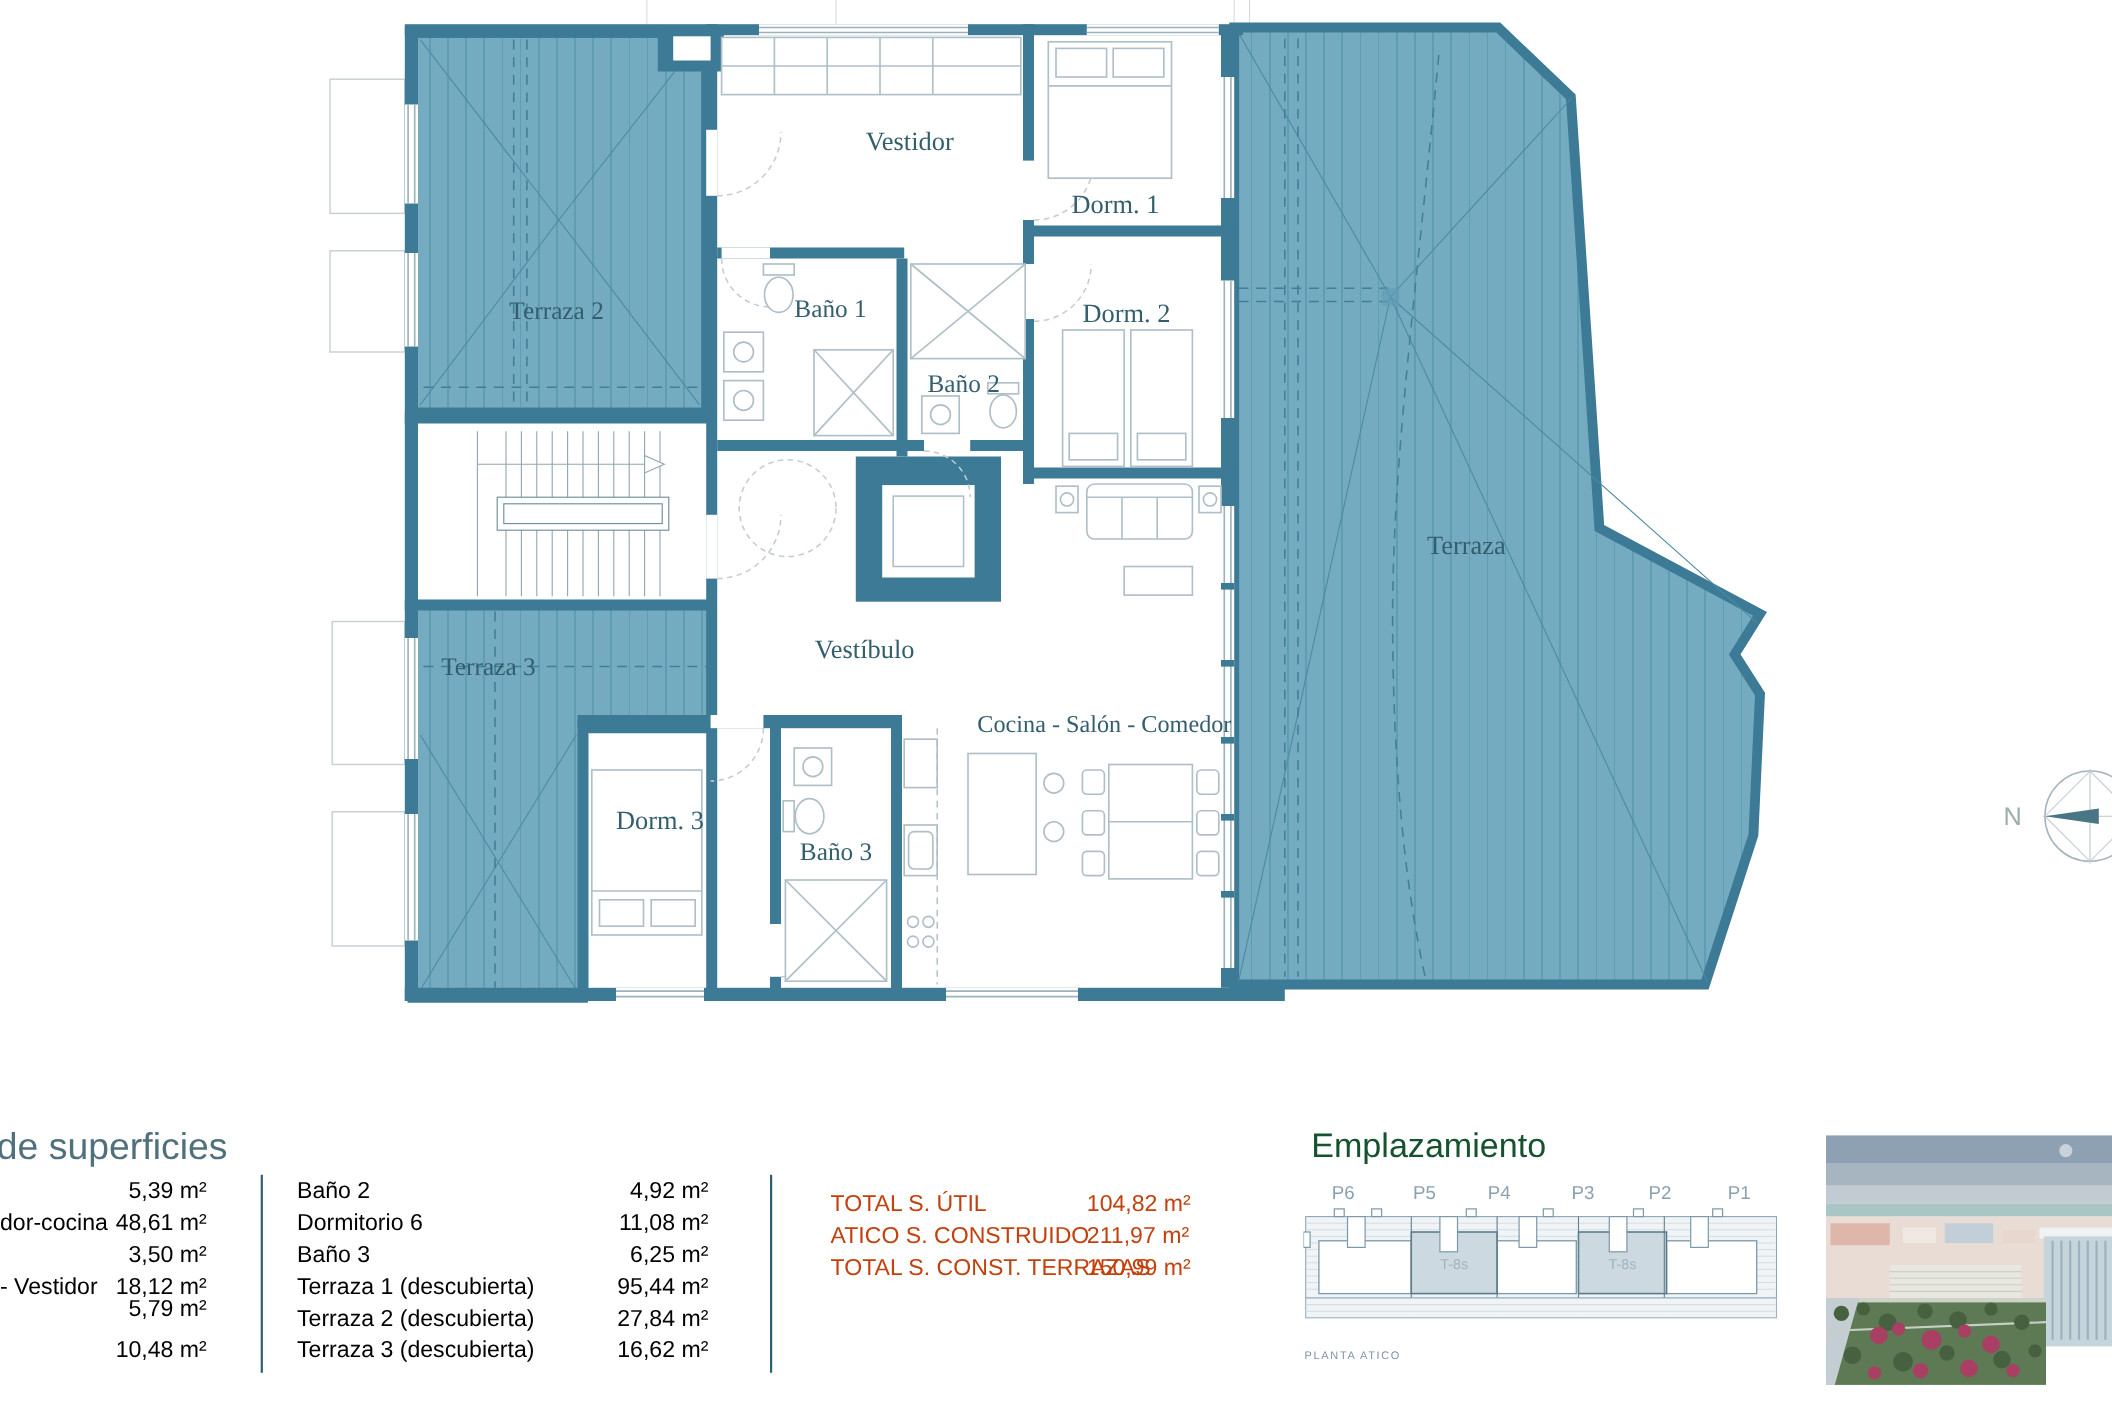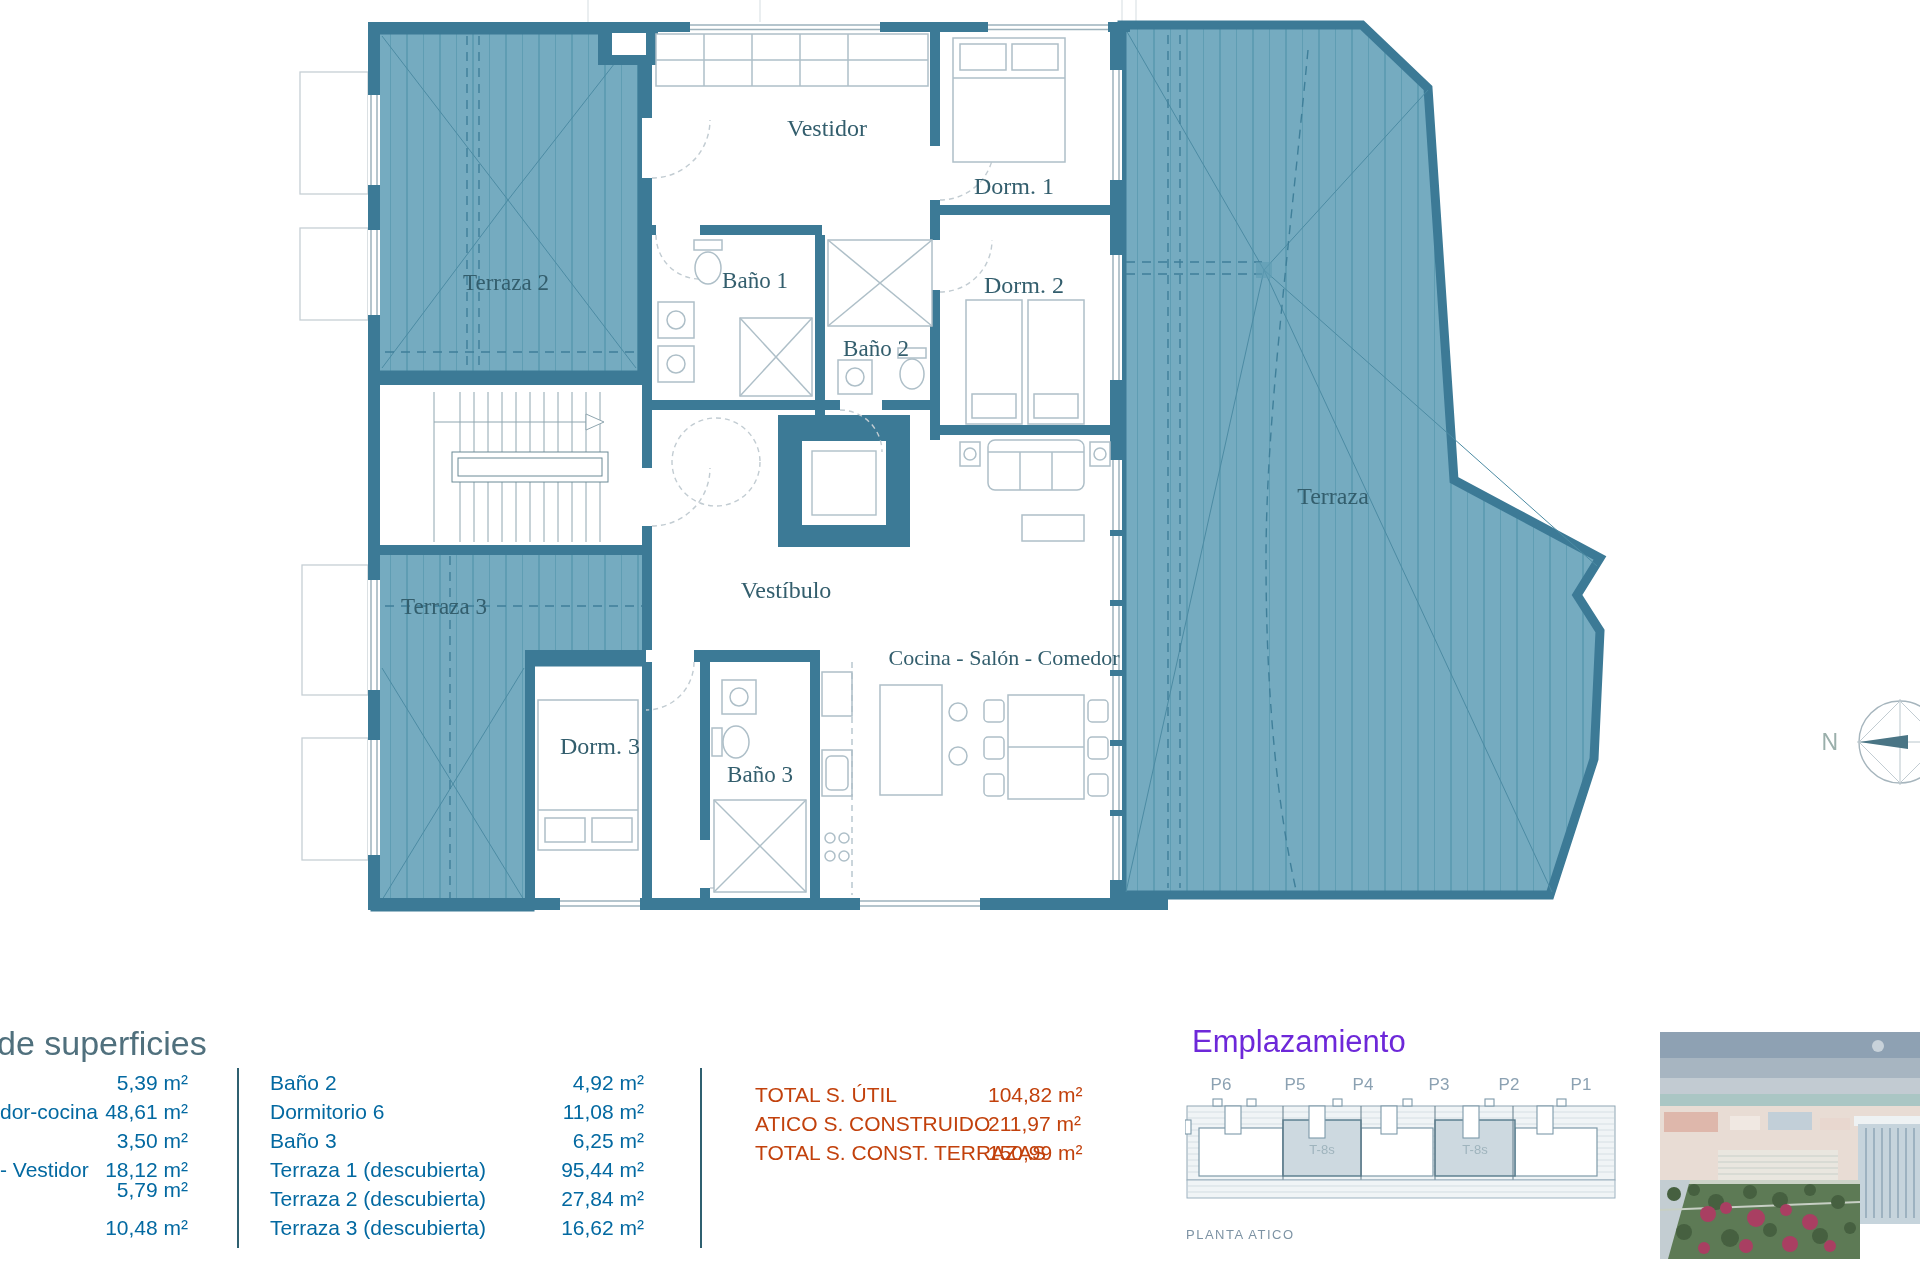--- a/index.html
+++ b/index.html
@@ -1,27 +1,27 @@
 <!DOCTYPE html>
 <html><head>
 <meta charset="utf-8">
 <style>
   html,body{margin:0;padding:0;background:#fff;}
   #stage{position:relative;width:1920px;height:1280px;overflow:hidden;background:#fff;
          font-family:"Liberation Sans",sans-serif;}
   .terr{position:absolute;background:repeating-linear-gradient(90deg,#75abc0 0 15px,#5f9db3 15px 16.5px);}
   #plan-svg{position:absolute;left:0;top:0;}
   .planlabel{font-family:"Liberation Serif",serif;fill:#335e6d;}
-  .cell{position:absolute;font-size:21px;color:#0369a1;white-space:nowrap;}
+  .cell{position:absolute;font-size:21px;color:#000000;white-space:nowrap;}
   .val{text-align:right;}
   .tot{color:#c2410c;}
   .vline{position:absolute;width:2px;background:#2f6070;}
   #sup-title{position:absolute;font-size:34px;color:#50707d;white-space:nowrap;}
-  #emp-title{position:absolute;font-size:31px;color:#6d28d9;white-space:nowrap;}
-  #planta-atico{position:absolute;font-size:13px;letter-spacing:1.5px;color:#7d93a4;}
+  #emp-title{position:absolute;font-size:31px;color:#14532d;white-space:nowrap;}
+  #planta-atico{position:absolute;font-size:10px;letter-spacing:1.5px;color:#7d93a4;}
   .abs{position:absolute;}
 </style>
 </head>
 <body>
 
 <div id="stage">
 
   <div class="terr" style="left:375px;top:30px;width:267px;height:345px;"></div>
   <div class="terr" style="left:375px;top:550px;width:272px;height:357px;
               clip-path:polygon(0 0,272px 0,272px 112px,155px 112px,155px 357px,0 357px);"></div>

